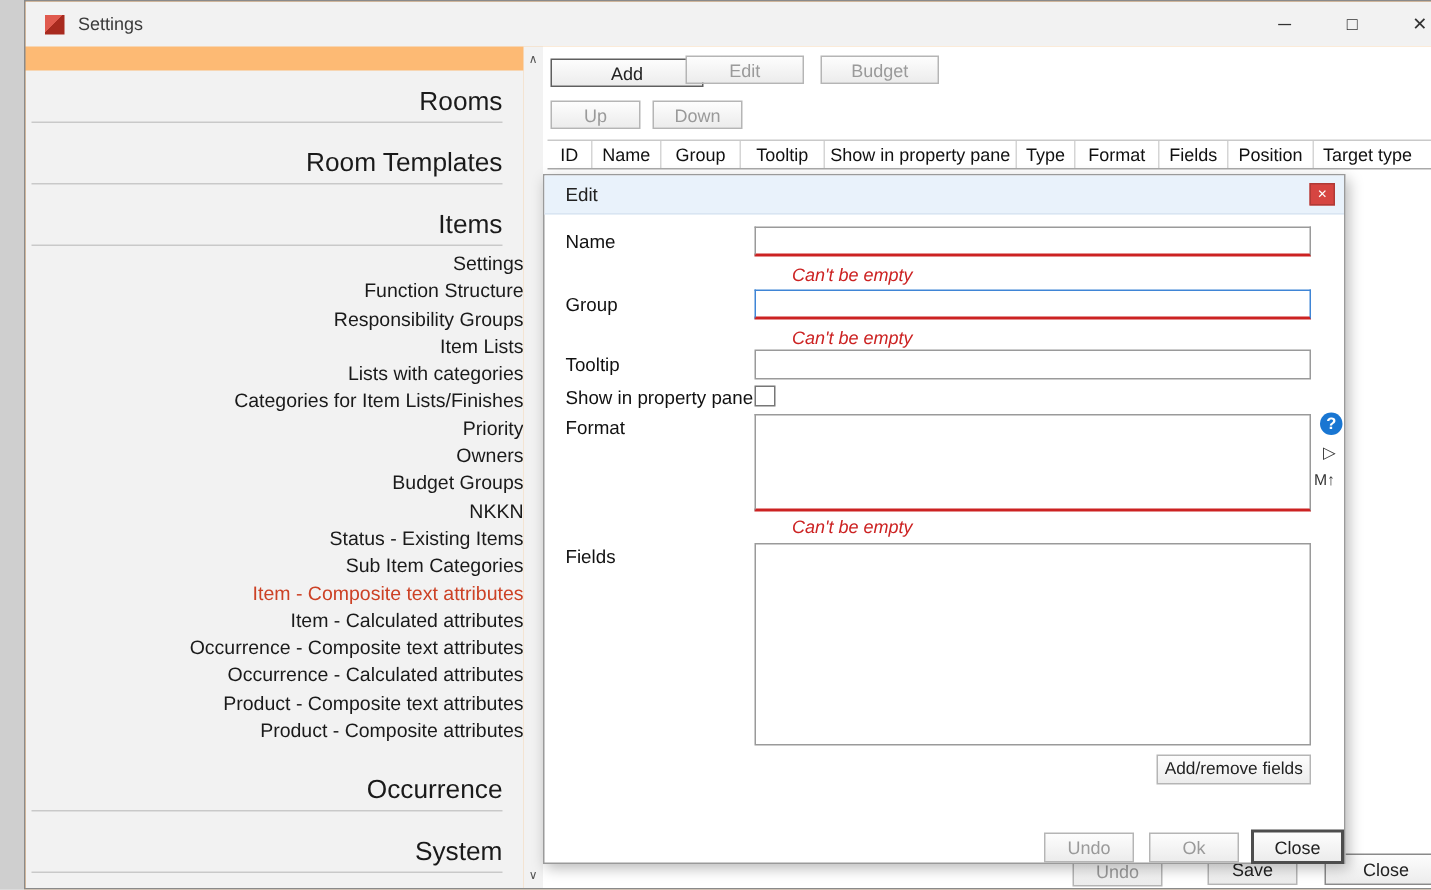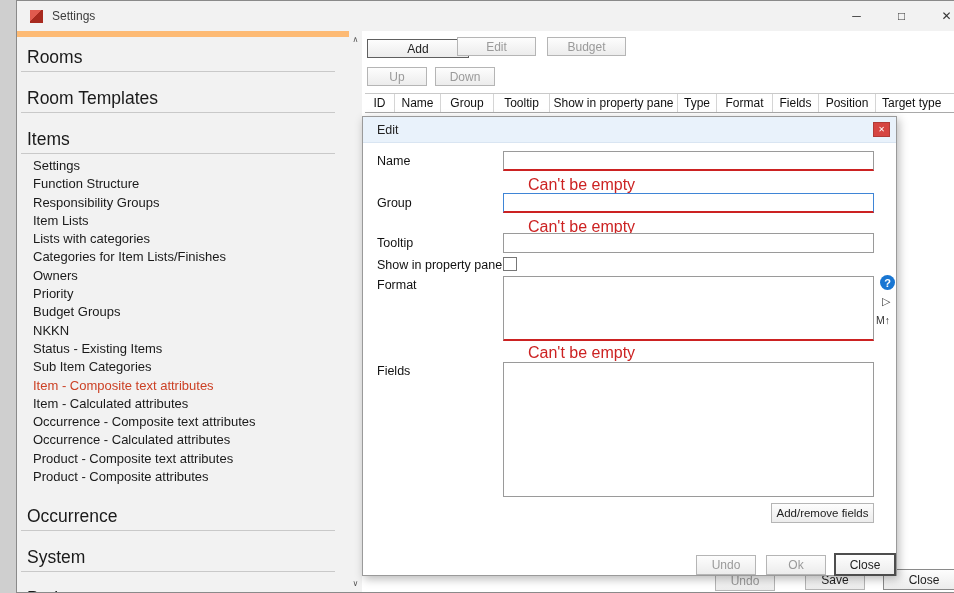--- a/index.html
+++ b/index.html
@@ -19,22 +19,22 @@
   .app-icon {
     width:13px; height:13px; margin-left:13px;
     background: linear-gradient(135deg,#e05a4e 0 45%,#a82a1f 45%);
   }
   .title-text { margin-left:9px; font-size:12px; color:#3c3c3c; }
   .win-controls { margin-left:auto; display:flex; height:100%; }
   .win-btn { width:45px; height:100%; display:flex; align-items:center; justify-content:center; font-size:12px; color:#333; cursor:default; }
 
   
   .sidebar {
-    position:absolute; top:36px; left:0; width:332px; bottom:0;
-    background:#f2f2f2; overflow:hidden;
+    position:absolute; top:46px; left:0; width:332px; bottom:0;
+    background:#f2f2f2; overflow:hidden;text-align:right;
   }
   .side-header {
     margin:12px 14px 0 4px; padding:4px 0 4px 6px;
     border-bottom:1px solid #c9c9c9;
     font-size:17.5px; color:#1a1a1a; line-height:20px; cursor:default;
   }
   .side-header.first { margin-top:6px; }
   .side-list { padding:3px 0 4px 16px; }
   .side-item { font-size:13px; color:#1a1a1a; line-height:18.3px; white-space:nowrap; cursor:default; }
   .side-item.selected { color:#cc4125; }
@@ -98,21 +98,21 @@
   }
 
   .m-label { position:absolute; left:14px; font-size:12.5px; color:#111; white-space:nowrap; }
   .m-input {
     position:absolute; left:140px; width:371px; height:20px;
     border:1px solid #9a9a9a; font-size:12px; padding:0 4px;
     font-family:inherit; outline:none; background:#fff;
   }
   .m-input.invalid { border-bottom:2px solid #cc2222; }
   .m-input.focus-invalid { border:1px solid #3f85d6; border-bottom:2px solid #cc2222; }
-  .m-error { position:absolute; left:165px; font-size:16px; color:#cc2222; white-space:nowrap;text-align:right; }
+  .m-error { position:absolute; left:165px; font-size:12px; font-style:italic; color:#cc2222; white-space:nowrap;text-align:right; }
 
   .m-check {
     position:absolute; left:140px; top:140px; width:14px; height:14px;
     border:1px solid #777; background:#fff; appearance:none; outline:none;
   }
   .m-area {
     position:absolute; left:140px; width:371px; resize:none;
     border:1px solid #9a9a9a; font-family:inherit; font-size:12px; padding:2px 4px; outline:none;
   }
   .area-format { top:159px; height:65px; border-bottom:2px solid #cc2222; }
@@ -156,22 +156,22 @@
     <div class="side-header first">Rooms</div>
     <div class="side-header">Room Templates</div>
     <div class="side-header">Items</div>
     <div class="side-list">
       <div class="side-item">Settings</div>
       <div class="side-item">Function Structure</div>
       <div class="side-item">Responsibility Groups</div>
       <div class="side-item">Item Lists</div>
       <div class="side-item">Lists with categories</div>
       <div class="side-item">Categories for Item Lists/Finishes</div>
+      <div class="side-item">Priority</div>
       <div class="side-item">Owners</div>
-      <div class="side-item">Priority</div>
       <div class="side-item">Budget Groups</div>
       <div class="side-item">NKKN</div>
       <div class="side-item">Status - Existing Items</div>
       <div class="side-item">Sub Item Categories</div>
       <div class="side-item selected">Item - Composite text attributes</div>
       <div class="side-item">Item - Calculated attributes</div>
       <div class="side-item">Occurrence - Composite text attributes</div>
       <div class="side-item">Occurrence - Calculated attributes</div>
       <div class="side-item">Product - Composite text attributes</div>
       <div class="side-item">Product - Composite attributes</div>

